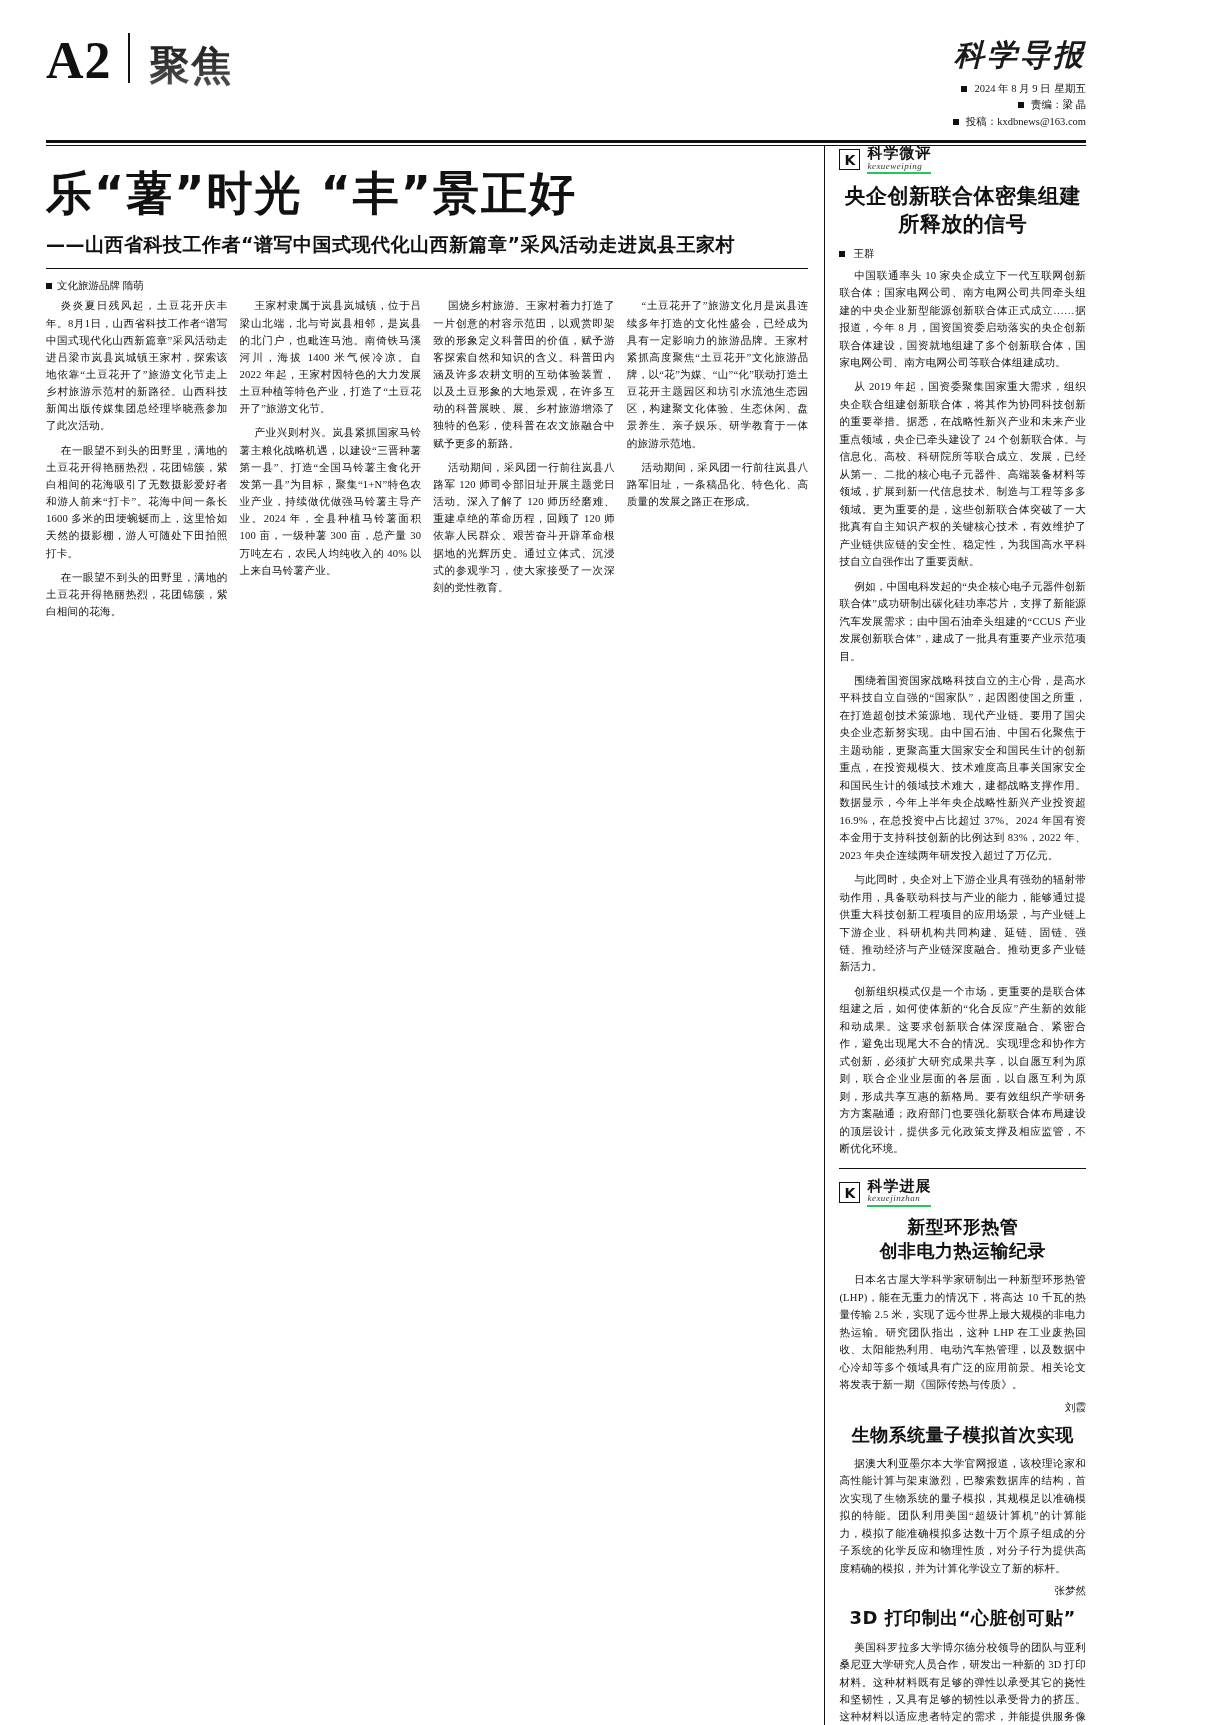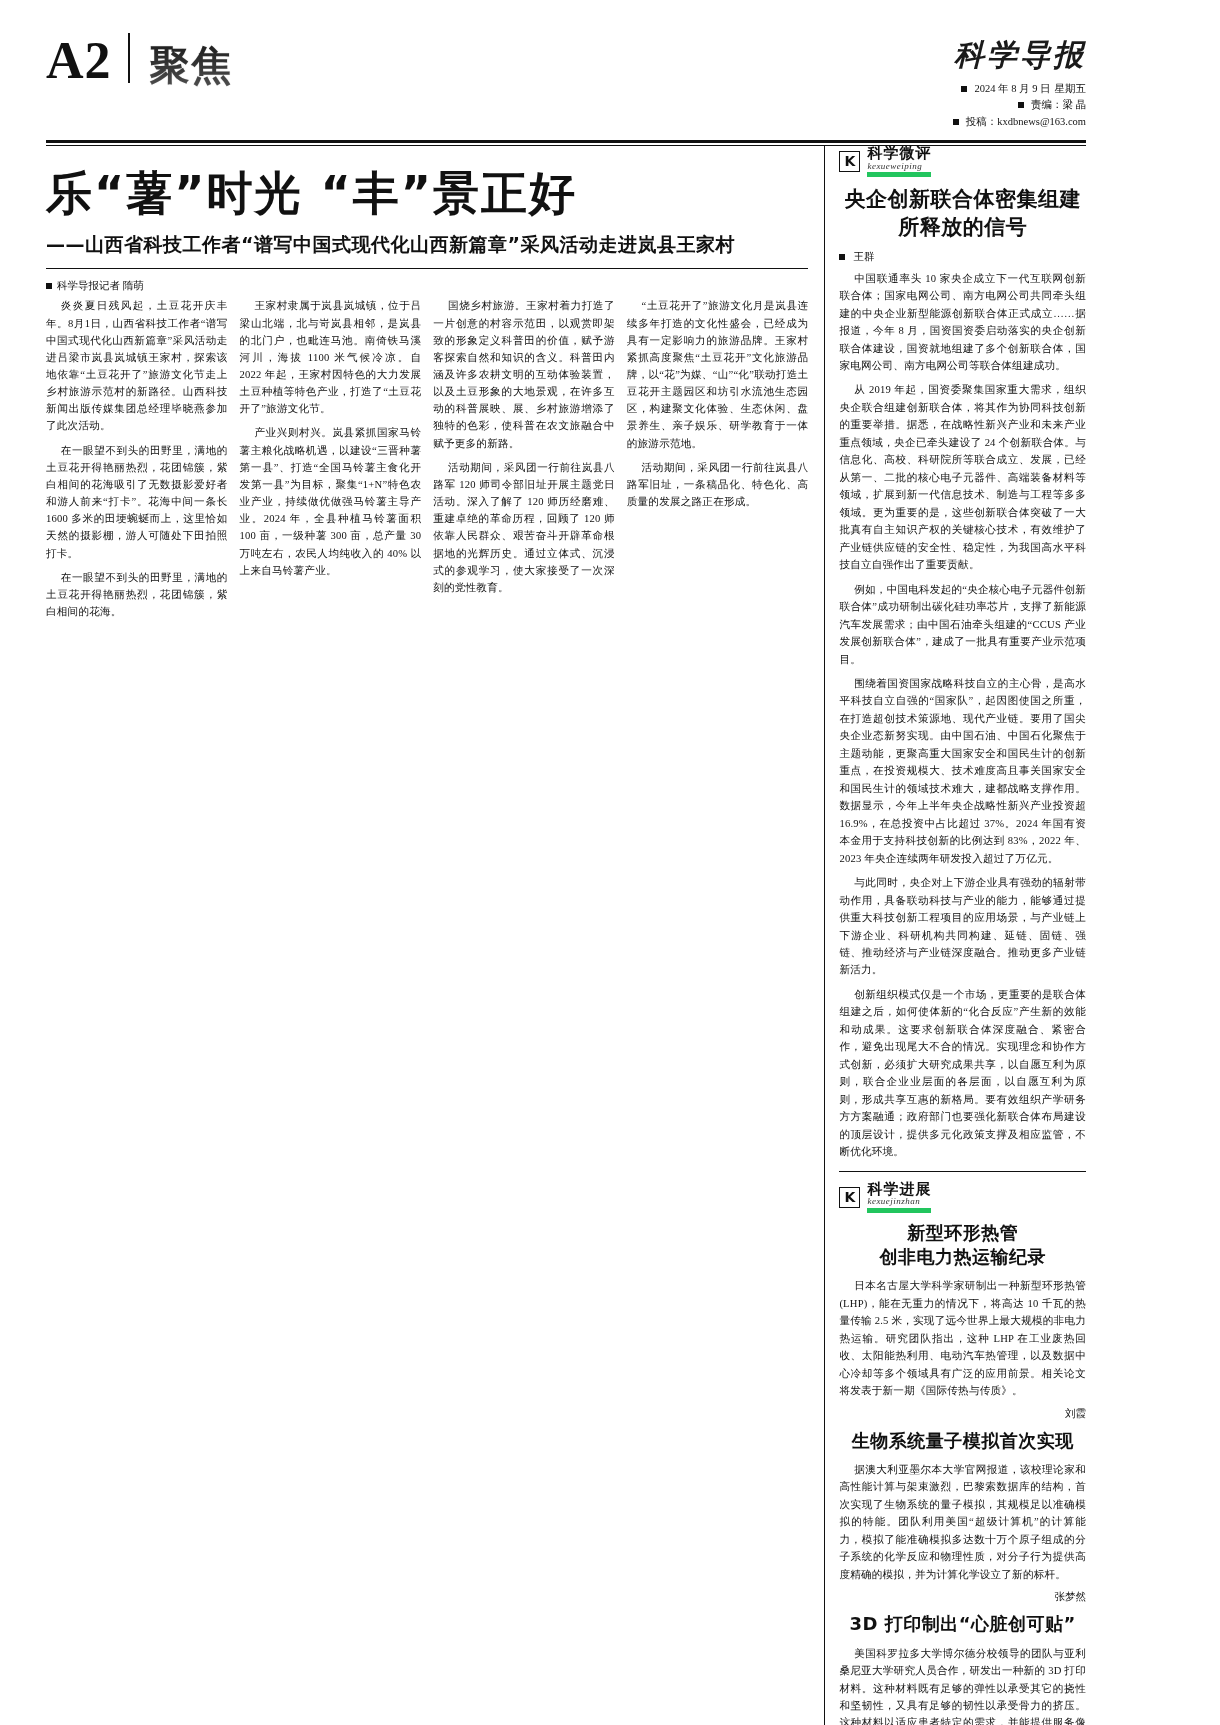--- a/index.html
+++ b/index.html
@@ -78,21 +78,21 @@
   
   .kbadge { display:flex; align-items:center; gap:7px; margin-bottom:4px; }
   .kbox {
     width:21px; height:21px; border:1.6px solid #111; display:flex;
     align-items:center; justify-content:center; font-family:"DejaVu Sans", sans-serif;
     font-weight:700; font-size:14px; line-height:1;
   }
   .ktext { line-height:1.05; }
   .ktext .cn { font-family:"DejaVu Sans", sans-serif; font-weight:700; font-size:15px; letter-spacing:1px; }
   .ktext .py { font-size:9px; font-style:italic; color:#333; letter-spacing:.5px; }
-  .kunderline { border-bottom:5px solid #22c55e; padding-bottom:1px; }
+  .kunderline { border-bottom:2px solid #22c55e; padding-bottom:1px; }
 
   
   .rt-title {
     font-family:"DejaVu Sans", sans-serif; font-weight:700;
     font-size:21px; line-height:1.35; margin:8px 0 8px 0; letter-spacing:.5px;text-align:center;
   }
   .rt-title.sm { font-size:18px; }
   .rt-author { font-size:10.5px; display:flex; gap:5px; align-items:center; margin-bottom:6px;}
   p.r {
     font-size:10.6px; line-height:1.65; text-align:justify; margin:0 0 7px 0;
@@ -133,30 +133,30 @@
   <div class="rule-thick"></div>
   <div class="rule-thin"></div>
 
   <div style="display:flex; gap:0;">
     <div style="width:860px; padding-right:16px;">
       <h1 class="headline">乐“薯”时光 “丰”景正好</h1>
       <div class="subhead">——山西省科技工作者“谱写中国式现代化山西新篇章”采风活动走进岚县王家村</div>
       <div class="hr-1"></div>
       <div class="byline">
         <span class="sqr"></span>
-        <span>科学导报记者 隋萌</span>
+        <span>文化旅游品牌 隋萌</span>
       </div>
       <div class="top-article">
         <div class="top-col">
           <p class="t">炎炎夏日残风起，土豆花开庆丰年。8月1日，山西省科技工作者“谱写中国式现代化山西新篇章”采风活动走进吕梁市岚县岚城镇王家村，探索该地依靠“土豆花开了”旅游文化节走上乡村旅游示范村的新路径。山西科技新闻出版传媒集团总经理毕晓燕参加了此次活动。</p>
           <p class="t">在一眼望不到头的田野里，满地的土豆花开得艳丽热烈，花团锦簇，紫白相间的花海吸引了无数摄影爱好者和游人前来“打卡”。花海中间一条长 1600 多米的田埂蜿蜒而上，这里恰如天然的摄影棚，游人可随处下田拍照打卡。</p>
           <p class="t">在一眼望不到头的田野里，满地的土豆花开得艳丽热烈，花团锦簇，紫白相间的花海。</p>
         </div>
         <div class="top-col">
-          <p class="t">王家村隶属于岚县岚城镇，位于吕梁山北端，北与岢岚县相邻，是岚县的北门户，也毗连马池。南倚铁马溪河川，海拔 1100 米气候冷凉。自 2022 年起，王家村因特色的大力发展土豆种植等特色产业，打造了“土豆花开了”旅游文化节。</p>
+          <p class="t">王家村隶属于岚县岚城镇，位于吕梁山北端，北与岢岚县相邻，是岚县的北门户，也毗连马池。南倚铁马溪河川，海拔 1400 米气候冷凉。自 2022 年起，王家村因特色的大力发展土豆种植等特色产业，打造了“土豆花开了”旅游文化节。</p>
           <p class="t">产业兴则村兴。岚县紧抓国家马铃薯主粮化战略机遇，以建设“三晋种薯第一县”、打造“全国马铃薯主食化开发第一县”为目标，聚集“1+N”特色农业产业，持续做优做强马铃薯主导产业。2024 年，全县种植马铃薯面积 100 亩，一级种薯 300 亩，总产量 30 万吨左右，农民人均纯收入的 40% 以上来自马铃薯产业。</p>
         </div>
         <div class="top-col">
           <p class="t">国烧乡村旅游。王家村着力打造了一片创意的村容示范田，以观赏即架致的形象定义科普田的价值，赋予游客探索自然和知识的含义。科普田内涵及许多农耕文明的互动体验装置，以及土豆形象的大地景观，在许多互动的科普展映、展、乡村旅游增添了独特的色彩，使科普在农文旅融合中赋予更多的新路。</p>
           <p class="t">活动期间，采风团一行前往岚县八路军 120 师司令部旧址开展主题党日活动。深入了解了 120 师历经磨难、重建卓绝的革命历程，回顾了 120 师依靠人民群众、艰苦奋斗开辟革命根据地的光辉历史。通过立体式、沉浸式的参观学习，使大家接受了一次深刻的党性教育。</p>
         </div>
         <div class="top-col">
           <p class="t">“土豆花开了”旅游文化月是岚县连续多年打造的文化性盛会，已经成为具有一定影响力的旅游品牌。王家村紧抓高度聚焦“土豆花开”文化旅游品牌，以“花”为媒、“山”“化”联动打造土豆花开主题园区和坊引水流池生态园区，构建聚文化体验、生态休闲、盘景养生、亲子娱乐、研学教育于一体的旅游示范地。</p>
           <p class="t">活动期间，采风团一行前往岚县八路军旧址，一条稿品化、特色化、高质量的发展之路正在形成。</p>
         </div>

